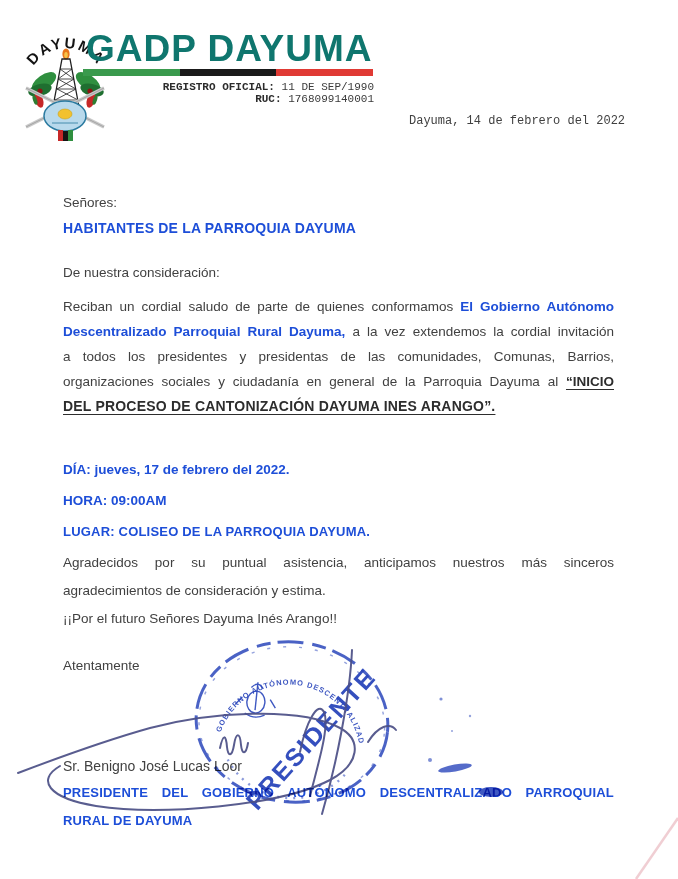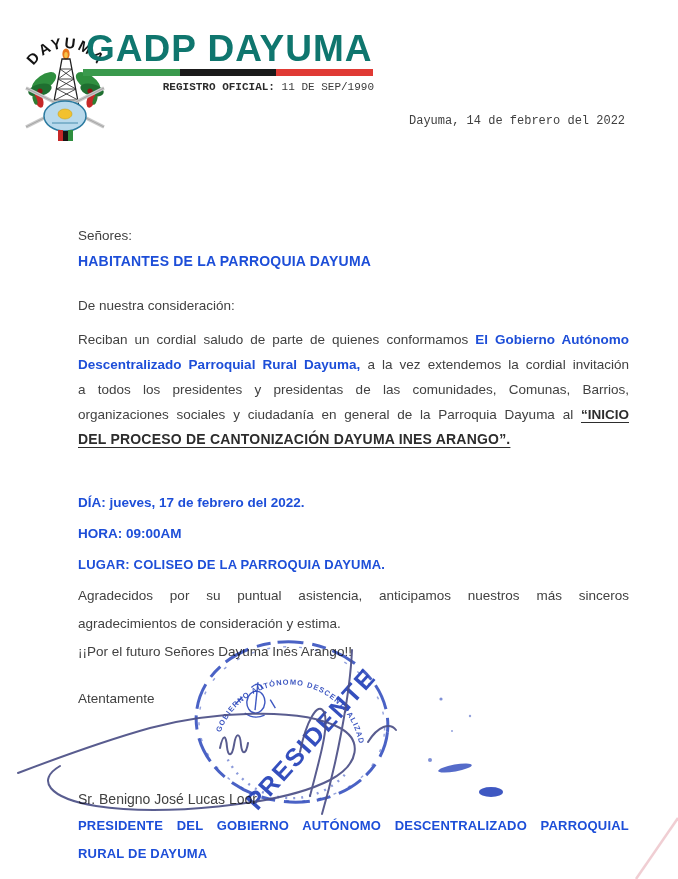--- a/index.html
+++ b/index.html
@@ -20,21 +20,21 @@
   .seg-black { background:#1a1a1a; }
   .seg-red   { background:#e03a34; }
   .letterhead-lines {
     left:84px; top:81px; width:290px; text-align:right;
     font-family:Liberation Mono, monospace; font-size:11px; line-height:12px; color:#3a3a3a;
   }
   .lh-bold { font-weight:bold; color:#2c2c2c; }
   .date-line { left:409px; top:114px; font-size:12px; color:#404040; white-space:nowrap;font-family:Liberation Mono, monospace; }
 
   
-  .line { position:absolute; left:78px; width:551px; font-size:13.5px; line-height:17px; color:#414141;margin-top:33px; }
+  .line { position:absolute; left:63px; width:551px; font-size:13.5px; line-height:17px; color:#414141; }
   .just { text-align:justify; text-align-last:justify; }
   .b  { font-weight:bold; color:#1d4ed8; }
   .bu { font-weight:bold; color:#2d2d2d; text-decoration:underline; text-underline-offset:3px; }
   .caps { letter-spacing:0.2px; }
 
   
   .ink-overlay { position:absolute; left:0; top:0; pointer-events:none; mix-blend-mode:multiply; }
 </style>
 </head>
 <body>
@@ -113,20 +113,24 @@
     <span class="seg seg-green"></span>
     <span class="seg seg-black"></span>
     <span class="seg seg-red"></span>
   </div>
 
   <div class="abs letterhead-lines">
     <div>
       <span class="lh-bold">REGISTRO OFICIAL:</span>
       <span>11 DE SEP/1990</span>
     </div>
+    <div>
+      <span class="lh-bold">RUC:</span>
+      <span>1768099140001</span>
+    </div>
   </div>
 
   <div class="abs date-line">Dayuma, 14 de febrero del 2022</div>
 
   <div class="line" style="top:194px;">Señores:</div>
   <div class="line b caps" style="top:220px; font-size:14px;">HABITANTES DE LA PARROQUIA DAYUMA</div>
   <div class="line" style="top:264px;">De nuestra consideración:</div>
 
   <div class="line just" style="top:298px;"><span>Reciban un cordial saludo de parte de quienes conformamos</span> <span class="b">El Gobierno Autónomo</span></div>
   <div class="line just" style="top:323px;"><span class="b">Descentralizado Parroquial Rural Dayuma,</span> <span>a la vez extendemos la cordial invitación</span></div>

